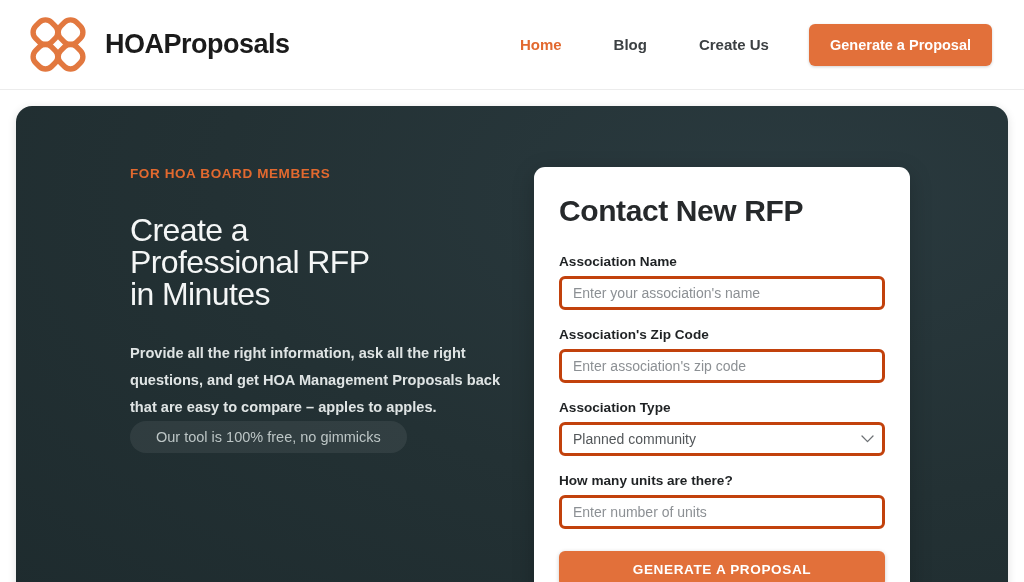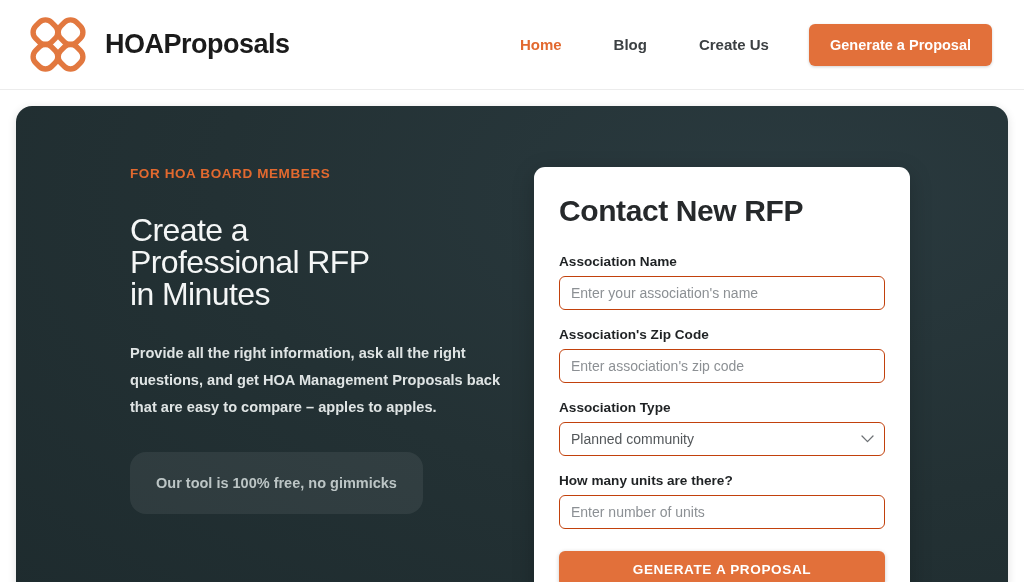--- a/index.html
+++ b/index.html
@@ -133,31 +133,30 @@
     margin-bottom: 30px;
     margin-top: 6px;
   }
 
   .hero-sub {
     color: #dfe4e4;
     font-size: 14.6px;
     font-weight: bold;
     line-height: 1.85;
     width: 390px;
-    margin-bottom: 31px;
   }
 
   .hero-badge {
     display: inline-block;
     background: rgba(255,255,255,0.07);
     color: #bcc5c5;
     font-size: 14.5px;
-    font-weight: bold;
+    font-weight: normal;
     border-radius: 16px;
-    padding: 23px 26px;
+    padding: 8px 26px;
   }
 
   
   .rfp-card {
     position: absolute;
     left: 518px;
     top: 61px;
     width: 376px;
     min-height: 431px;
     background: #ffffff;
@@ -181,21 +180,21 @@
     font-size: 13.6px;
     font-weight: bold;
     color: #1f2224;
     margin-bottom: 7px;
   }
 
   .field-input,
   .field-select {
     width: 100%;
     height: 34px;
-    border: 1px solid #c2410c;
+    border: 3px solid #c2410c;
     border-radius: 6px;
     padding: 0 11px;
     font-family: inherit;
     font-size: 14px;
     color: #3b3e40;
     background: #ffffff;
     outline: none;
   }
 
   .field-input::placeholder { color: #8c9094; }

